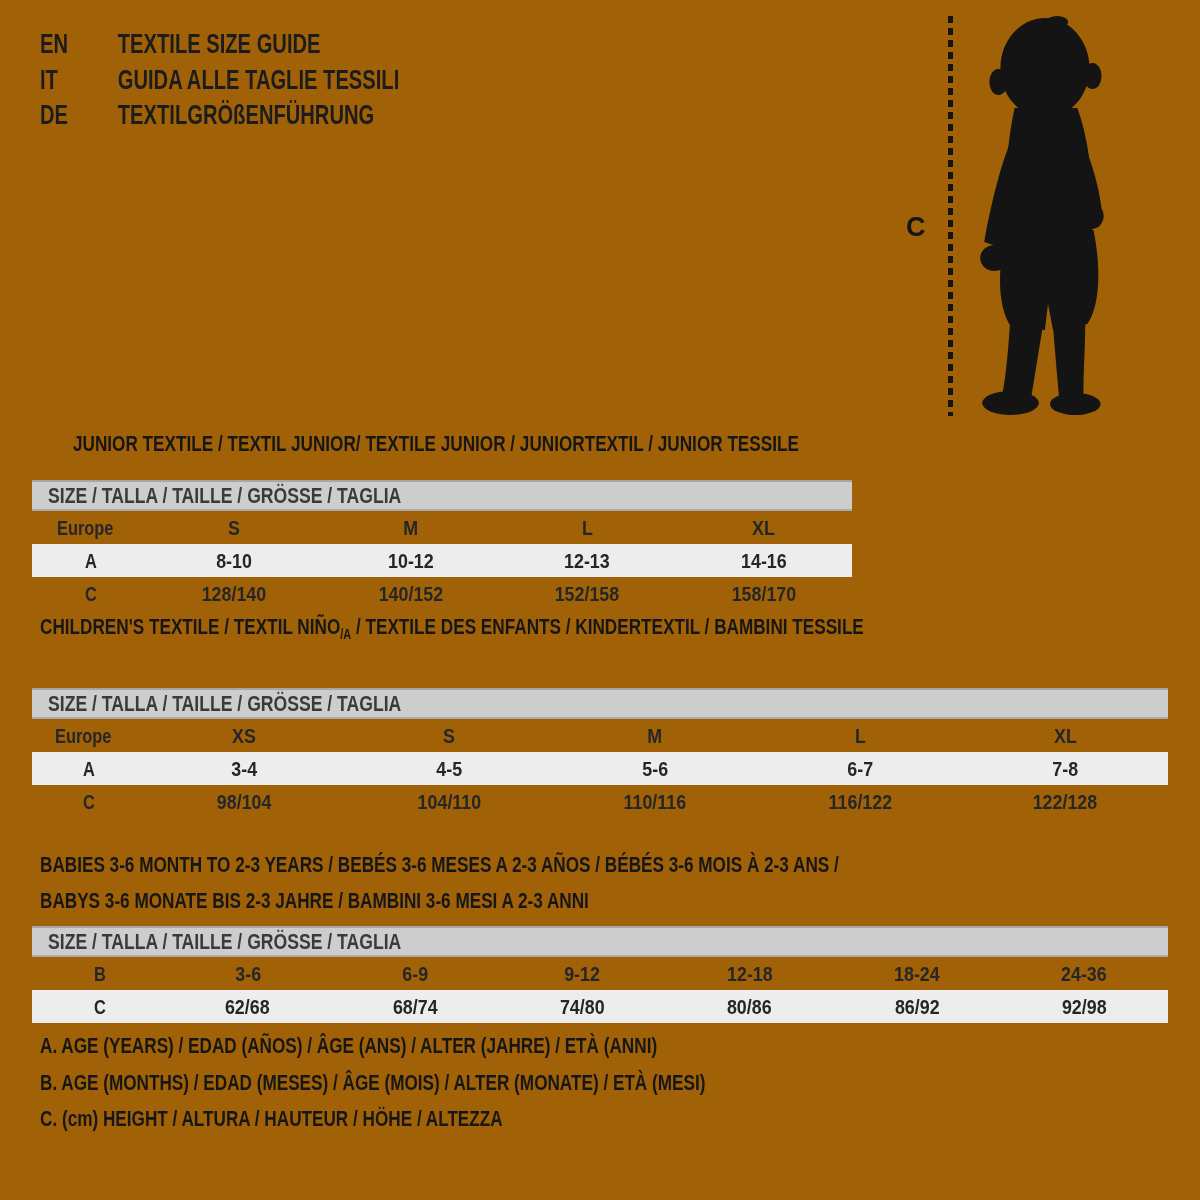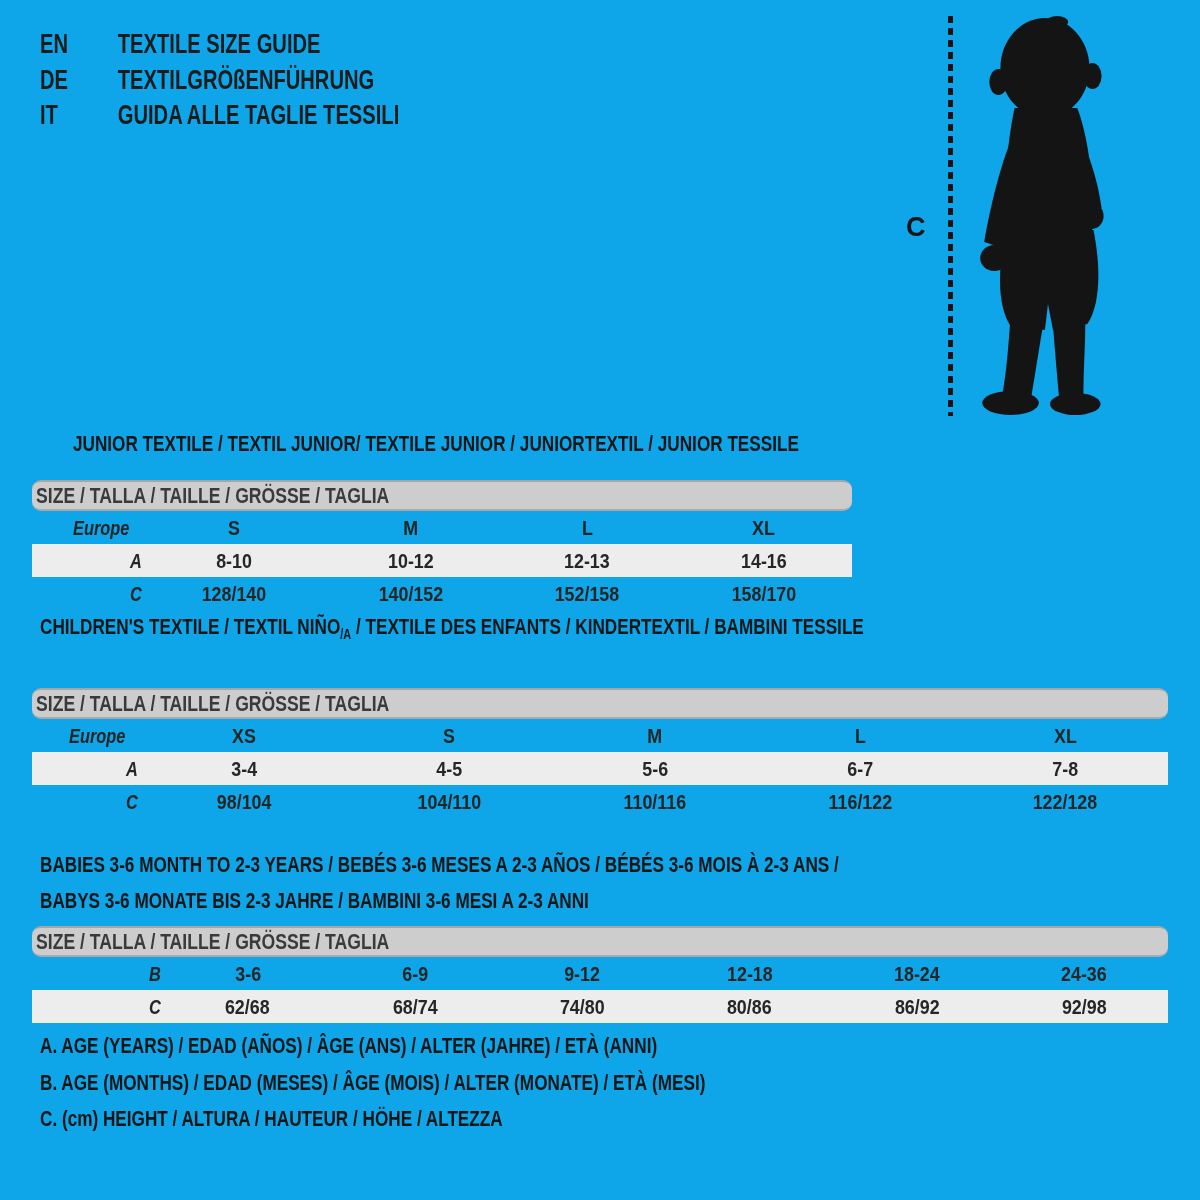--- a/index.html
+++ b/index.html
@@ -1,17 +1,17 @@
 <!DOCTYPE html>
 <html><head>
 <meta charset="utf-8">
 <style>
   html,body{margin:0;padding:0;background:#fff;}
   .page{
-    position:relative;width:1200px;height:1200px;background:#0ea5e9;
+    position:relative;width:1200px;height:1200px;background:#a16207;
     font-family:"Liberation Sans",sans-serif;color:#1c1c1c;overflow:hidden;
   }
   .t{display:inline-block;white-space:nowrap;font-weight:bold;}
   
   .sxL{transform:scaleX(.72);transform-origin:0 50%;}
   .sxH{transform:scaleX(.78);transform-origin:0 50%;}
   .sxB{transform:scaleX(.80);transform-origin:0 50%;}
   .sxC{transform:scaleX(.85);transform-origin:50% 50%;}
 
   
@@ -31,47 +31,47 @@
   .sec-title.children{top:614px;}
   .sec-title.babies{top:847px;line-height:36px;}
   .subA{font-size:14px;vertical-align:-5px;}
 
   
   .tbl{position:absolute;left:32px;}
   .tbl.jt{top:480px;width:820px;}
   .tbl.ct{top:688px;width:1136px;}
   .tbl.bt{top:926px;width:1136px;}
   .size-bar{height:27px;background:#cdcdcd;border-top:2px solid #a6a6a6;border-bottom:2px solid #ababab;
-    display:flex;align-items:center;padding-left:4px;font-size:22px;color:#3a3a3a;font-weight:bold;border-radius:9px;}
+    display:flex;align-items:center;padding-left:16px;font-size:22px;color:#3a3a3a;font-weight:bold;}
   .trow{display:flex;align-items:center;height:33px;font-size:21px;font-weight:bold;color:#262626;}
   .trow.shaded{background:#ededed;}
   .cell{display:flex;justify-content:center;align-items:center;}
-  .cell.lab{justify-content:flex-end;padding-left:8px;font-style:italic;}
+  .cell.lab{justify-content:center;padding-left:8px;}
   .jt .lab{width:13%;}  .jt .cd{width:21.75%;}
   .ct .lab{width:9%;}   .ct .cd{width:18.2%;}
   .bt .lab{width:11%;}  .bt .cd{width:14.83%;}
 
   
   .legend{position:absolute;left:40px;top:1028px;}
   .legend-row{height:36.5px;display:flex;align-items:center;font-size:22px;font-weight:bold;color:#161616;}
 </style>
 </head>
 <body>
 
 <div class="page">
 
   <div class="lang-block">
     <div class="lang-row">
       <span class="t sxL"><span class="lang-code">EN</span><span>TEXTILE SIZE GUIDE</span></span>
     </div>
     <div class="lang-row">
+      <span class="t sxL"><span class="lang-code">IT</span><span>GUIDA ALLE TAGLIE TESSILI</span></span>
+    </div>
+    <div class="lang-row">
       <span class="t sxL"><span class="lang-code">DE</span><span>TEXTILGRÖßENFÜHRUNG</span></span>
-    </div>
-    <div class="lang-row">
-      <span class="t sxL"><span class="lang-code">IT</span><span>GUIDA ALLE TAGLIE TESSILI</span></span>
     </div>
   </div>
 
   <div class="figure-line"></div>
   <div class="figure-c">C</div>
   <svg class="figure-svg" viewBox="0 0 172 400" preserveAspectRatio="none">
     <g fill="#141414">
       <ellipse cx="80" cy="52" rx="44" ry="50"></ellipse>
       <ellipse cx="92" cy="6" rx="11" ry="6"></ellipse>
       <ellipse cx="34" cy="66" rx="9" ry="13"></ellipse>

